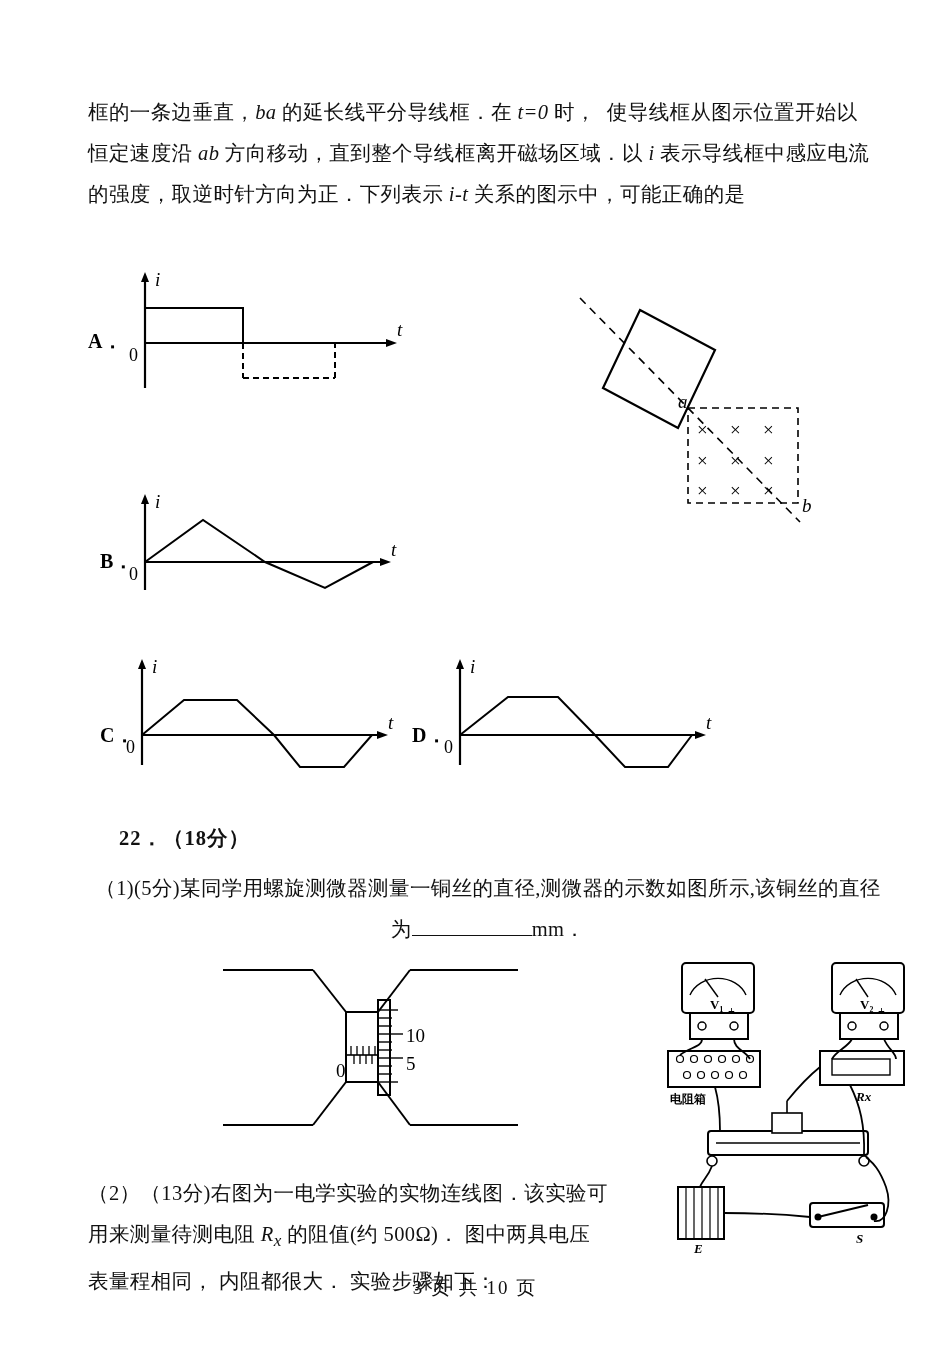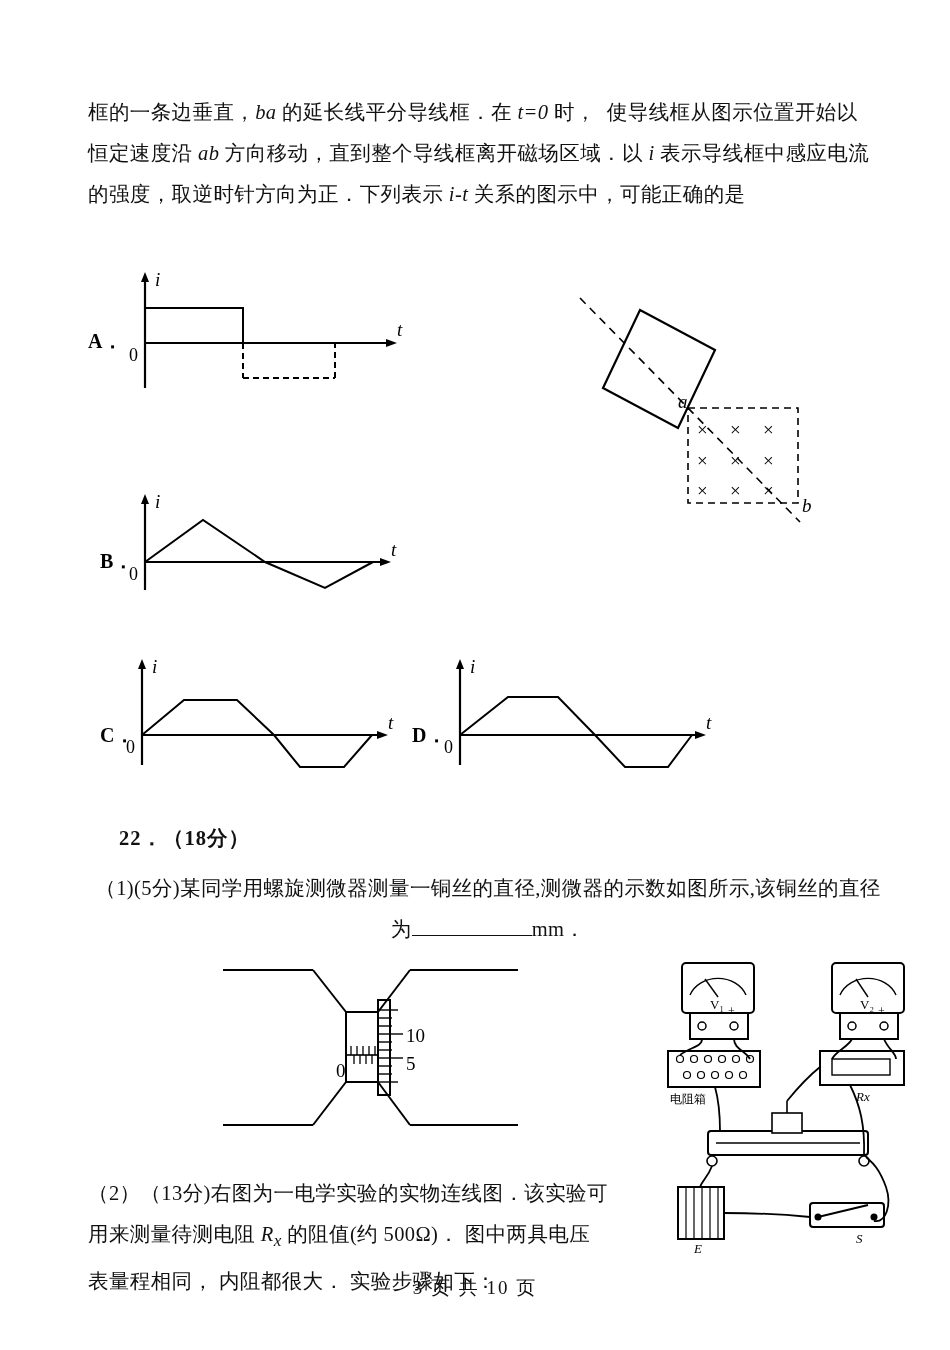--- a/index.html
+++ b/index.html
@@ -188,21 +188,21 @@
       <text x="118" y="117" font-family="Liberation Serif, serif" font-size="19" fill="#000">0</text>
       <text x="188" y="82" font-family="Liberation Serif, serif" font-size="19" fill="#000">10</text>
       <text x="188" y="110" font-family="Liberation Serif, serif" font-size="19" fill="#000">5</text>
     </svg>
   </div>
 
   <div class="para" id="q22-2">
     （2）（13分)右图为一电学实验的实物连线图．该实验可用来测量待测电阻 <span class="it">R<sub>x</sub></span> 的阻值(约 500Ω)．&nbsp;图中两具电压表量程相同， 内阻都很大．&nbsp;实验步骤如下：
   </div>
 
-  <div class="graph" style="left:660px; top:955px;">
+  <div class="graph" style="left:660px; top:955px;font-weight:bold;">
     <svg width="285" height="300" viewBox="0 0 285 300">
 
       <g>
         <rect x="22" y="8" width="72" height="50" rx="4" fill="#fff" stroke="#000" stroke-width="2"></rect>
         <path d="M30,40 A30 26 0 0 1 86,40" fill="none" stroke="#000" stroke-width="1.4"></path>
         <line x1="58" y1="42" x2="45" y2="24" stroke="#000" stroke-width="1.4"></line>
         <text x="50" y="54" font-family="Liberation Serif, serif" font-size="13" fill="#000">V₁</text>
         <rect x="30" y="58" width="58" height="26" fill="#fff" stroke="#000" stroke-width="2"></rect>
         <circle cx="42" cy="71" r="4" fill="none" stroke="#000" stroke-width="1.5"></circle>
         <circle cx="74" cy="71" r="4" fill="none" stroke="#000" stroke-width="1.5"></circle>

